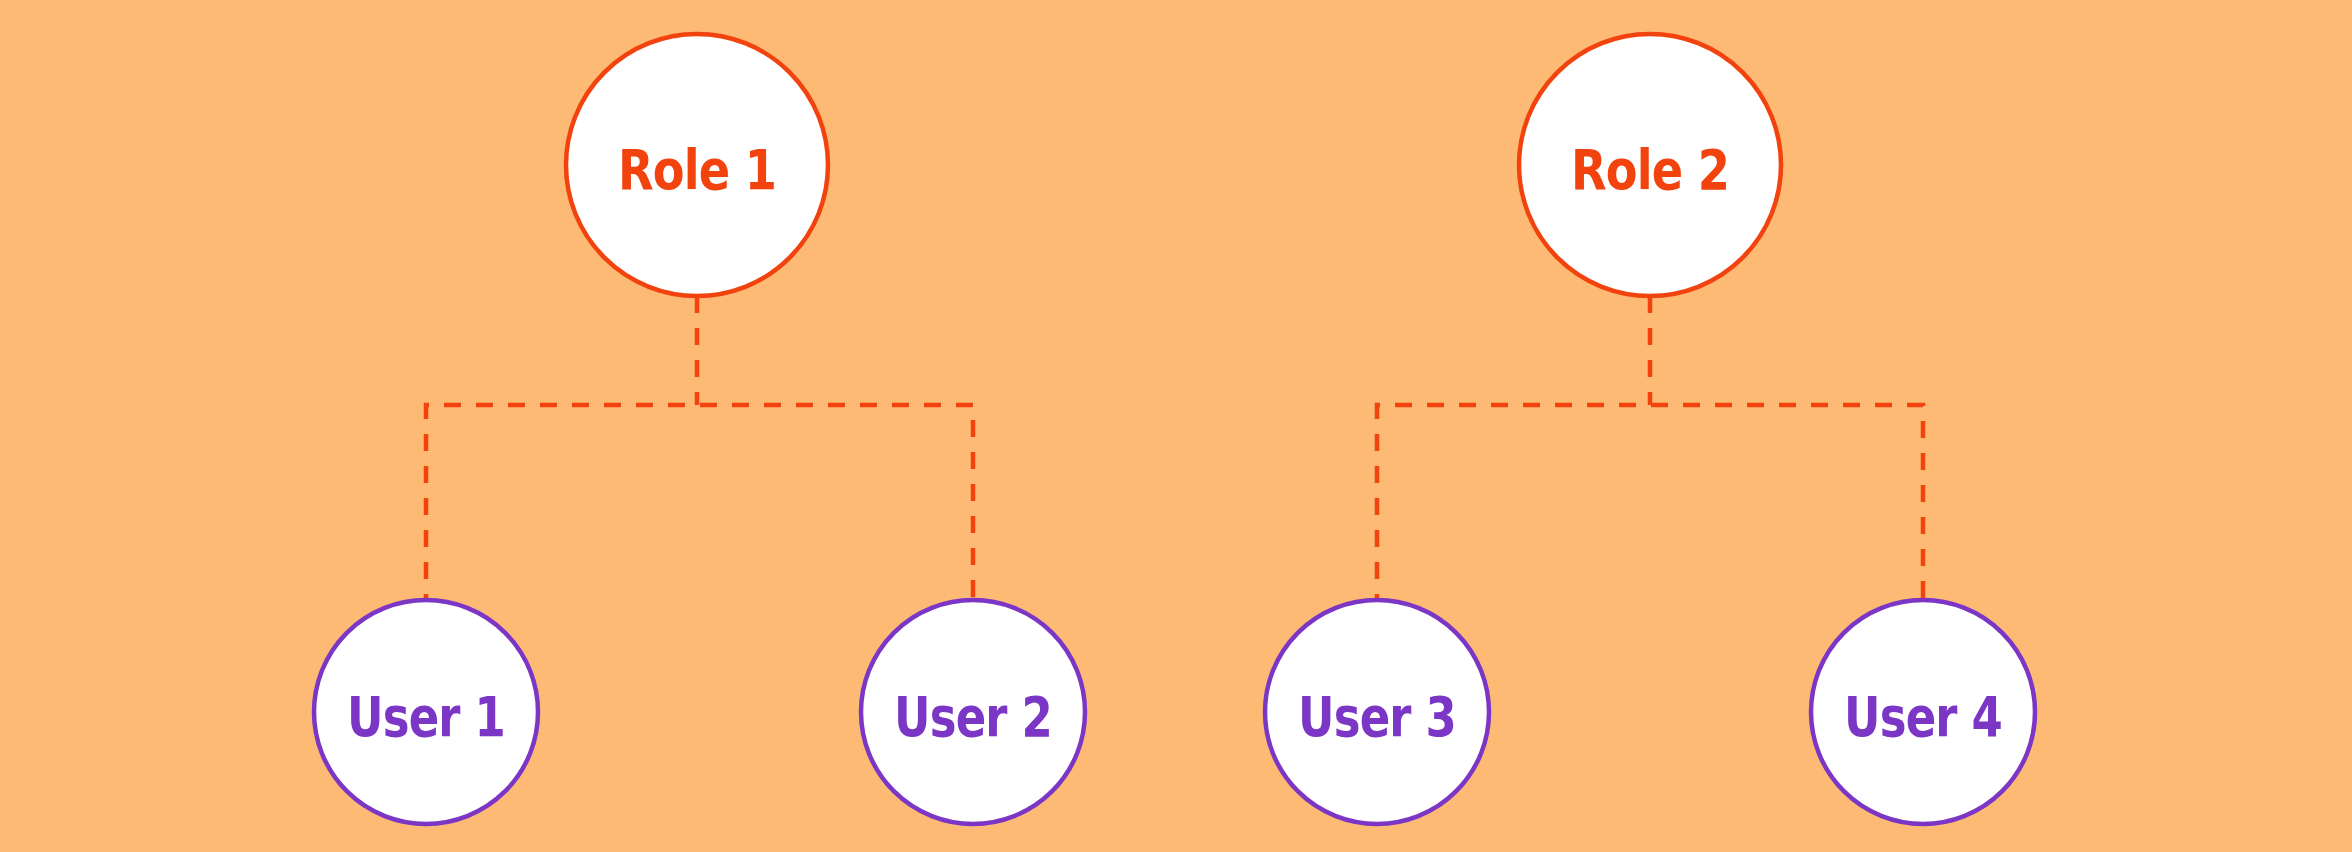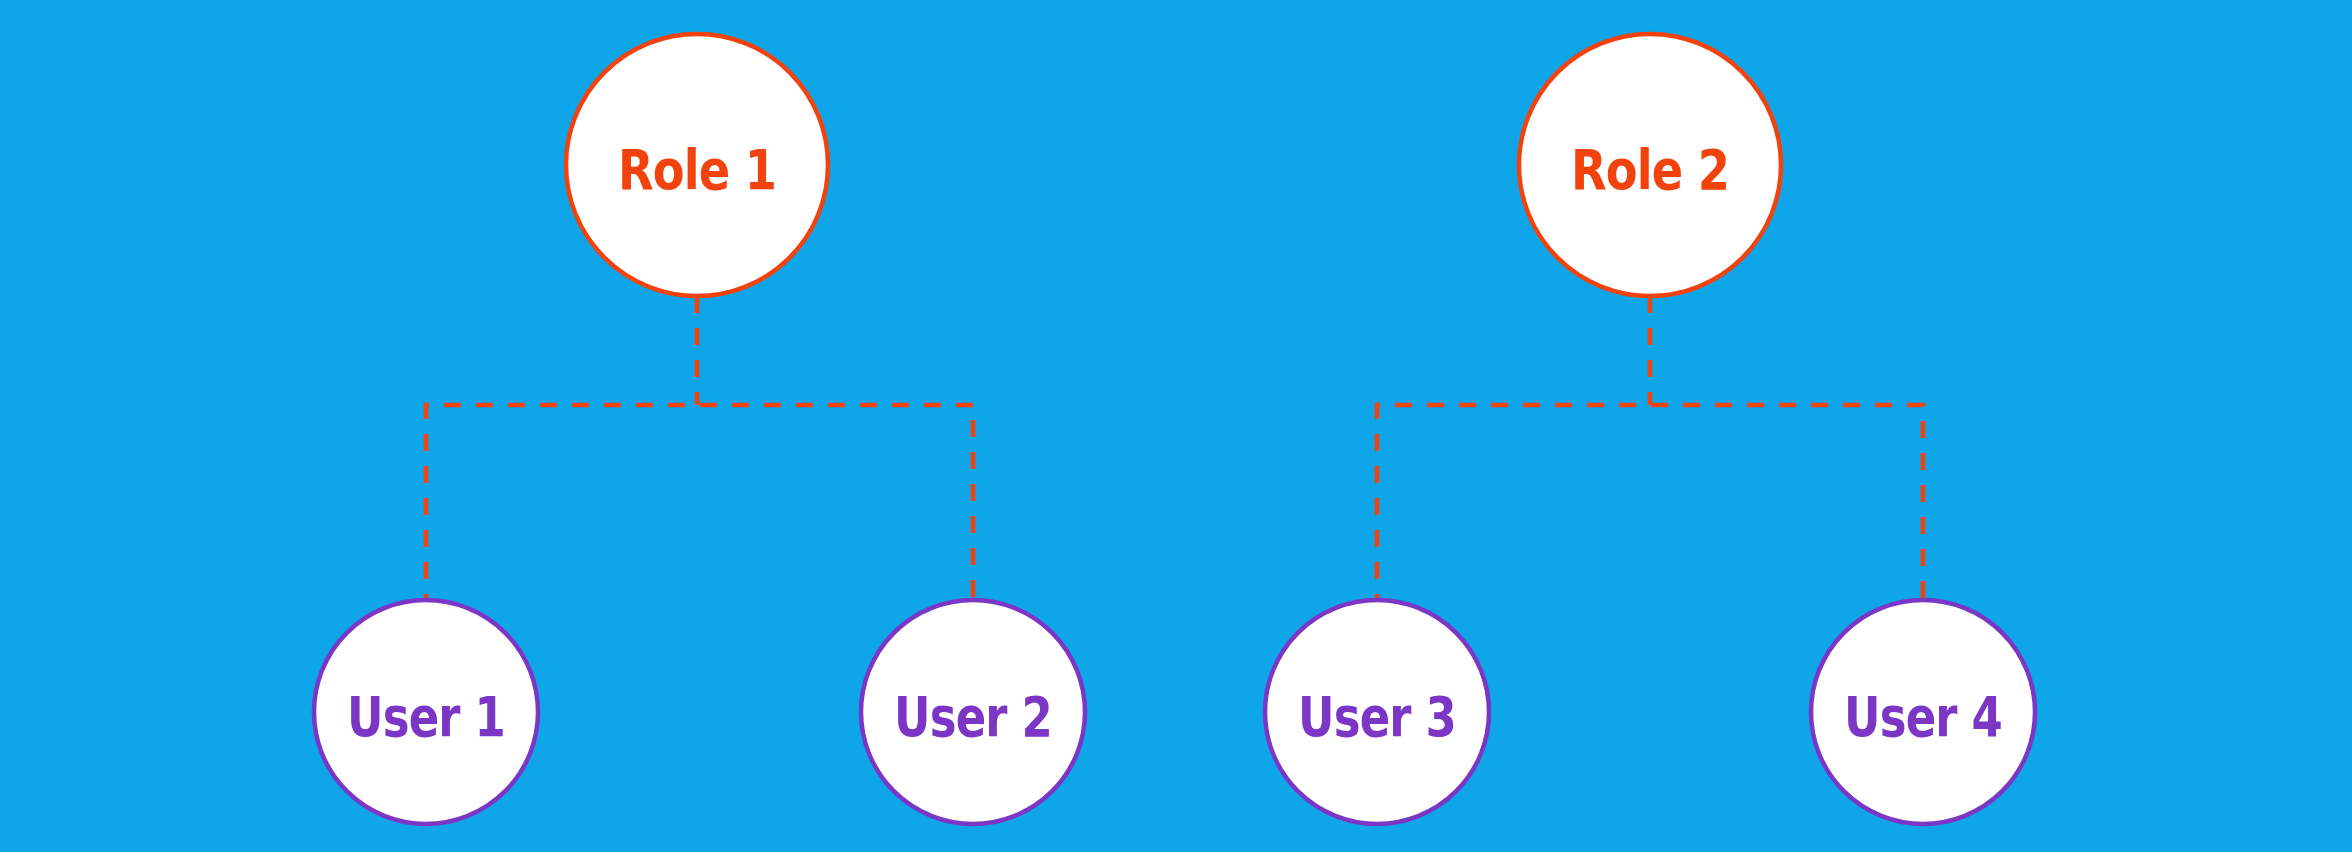--- a/index.html
+++ b/index.html
@@ -8,21 +8,21 @@
     background: #ffffff;
     width: 2352px;
     height: 852px;
     overflow: hidden;
     font-family: "DejaVu Sans", sans-serif;
   }
   .stage {
     position: relative;
     width: 2352px;
     height: 852px;
-    background: #0ea5e9;
+    background: #fdba74;
   }
   svg.diagram {
     position: absolute;
     top: 0;
     left: 0;
   }
   svg .node-circle {
     fill: #ffffff;
   }
   svg .node-label {

